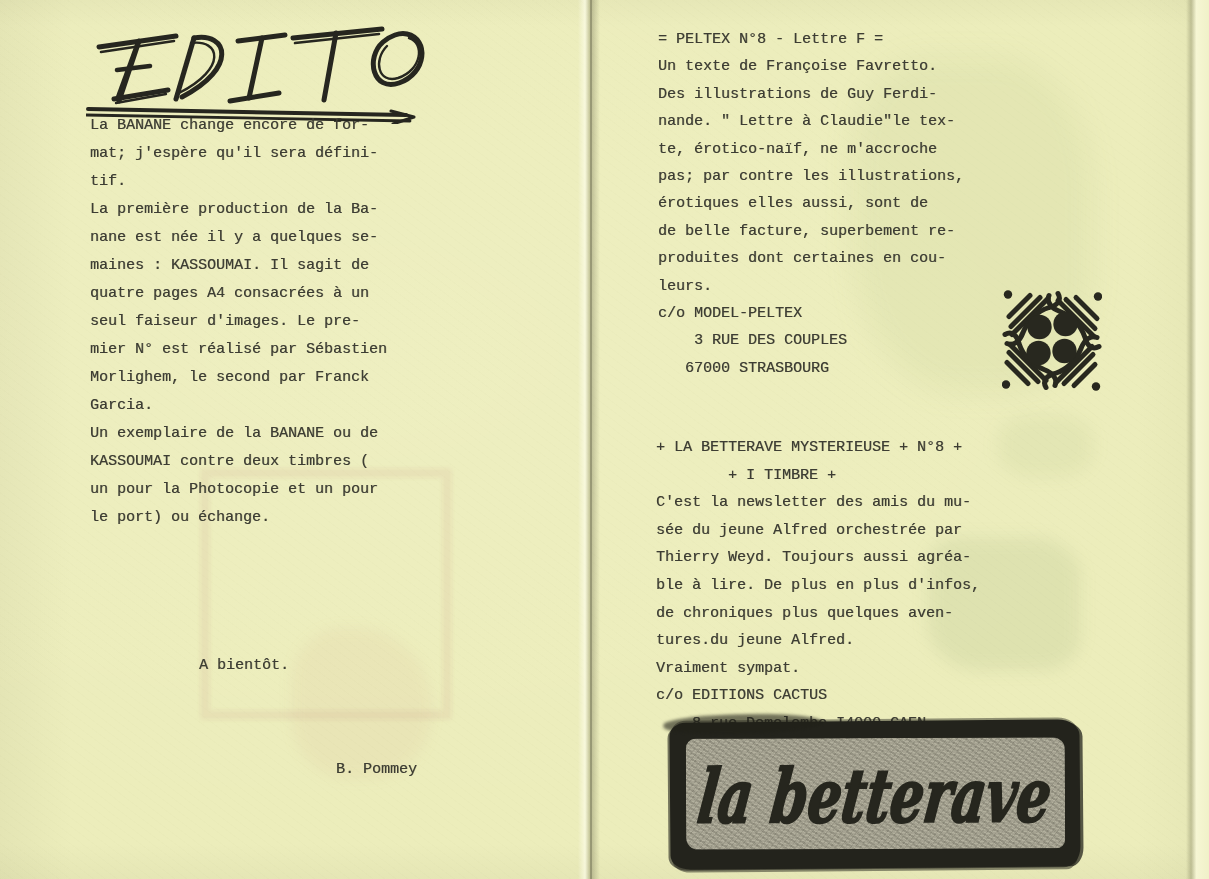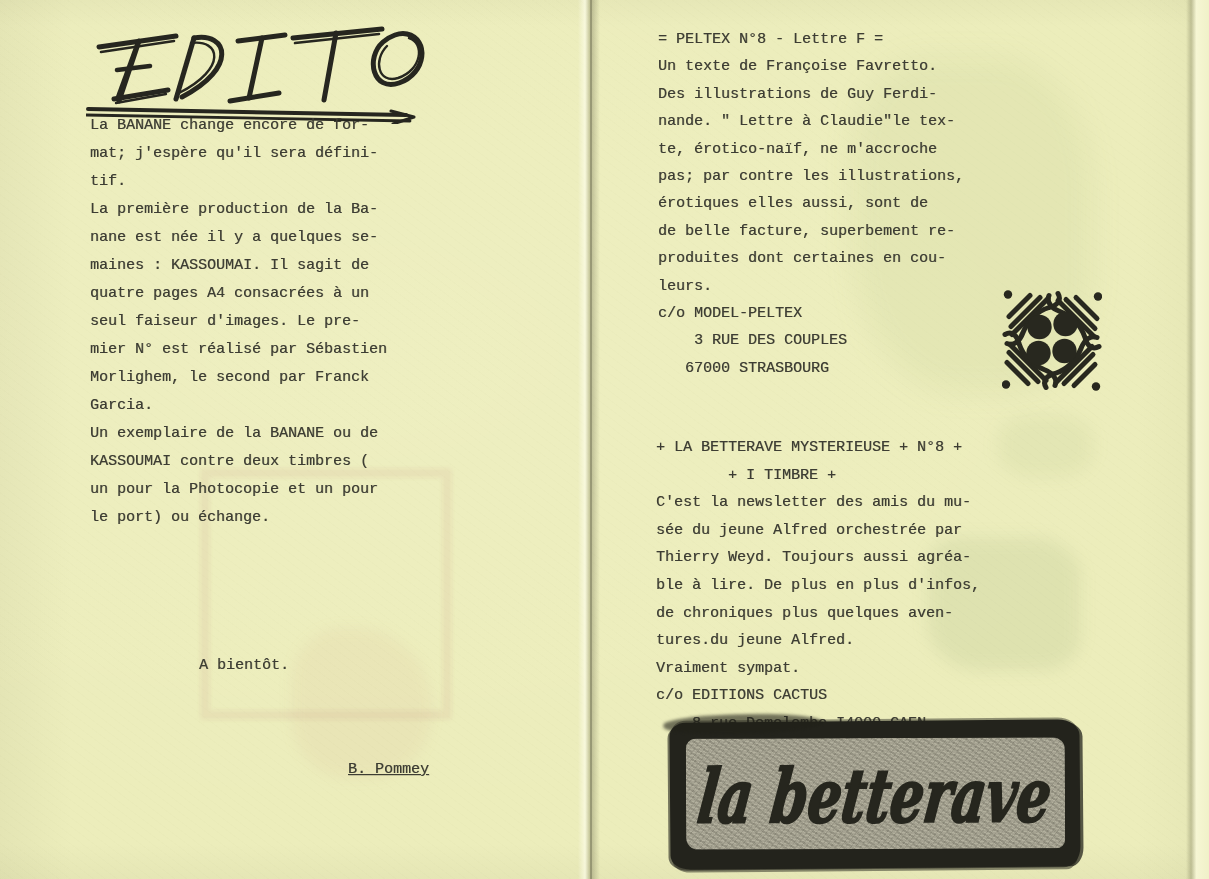--- a/index.html
+++ b/index.html
@@ -126,21 +126,21 @@
     <path d="M2 85 L320 91" stroke-width="4"></path>
     <path d="M0 91 L324 97" stroke-width="2.8"></path>
     <path d="M305 87 L328 93 L307 100" stroke-width="3"></path>
   </svg>
 
   <div class="tw" style="left:90px;top:112px;line-height:28px;"><div class="line">La BANANE change encore de for-</div><div class="line">mat; j'espère qu'il sera défini-</div><div class="line">tif.</div><div class="line">La première production de la Ba-</div><div class="line">nane est née il y a quelques se-</div><div class="line">maines : KASSOUMAI. Il sagit de</div><div class="line">quatre pages A4 consacrées à un</div><div class="line">seul faiseur d'images. Le pre-</div><div class="line">mier N° est réalisé par Sébastien</div><div class="line">Morlighem, le second par Franck</div><div class="line">Garcia.</div><div class="line">Un exemplaire de la BANANE ou de</div><div class="line">KASSOUMAI contre deux timbres (</div><div class="line">un pour la Photocopie et un pour</div><div class="line">le port) ou échange.</div></div>
 
 
   <div class="tw" style="left:199px;top:652px;">A bientôt.</div>
 
-  <div class="tw" style="left:348px;top:756px;text-decoration:underline;">B. Pommey</div>
+  <div class="tw" style="left:336px;top:756px;">B. Pommey</div>
 
   <div class="spine"></div>
   <div class="spine-line"></div>
 
   <div class="tw" style="left:658px;top:26px;line-height:27.4px;"><div class="line">= PELTEX N°8 - Lettre F =</div><div class="line">Un texte de Françoise Favretto.</div><div class="line">Des illustrations de Guy Ferdi-</div><div class="line">nande. " Lettre à Claudie"le tex-</div><div class="line">te, érotico-naïf, ne m'accroche</div><div class="line">pas; par contre les illustrations,</div><div class="line">érotiques elles aussi, sont de</div><div class="line">de belle facture, superbement re-</div><div class="line">produites dont certaines en cou-</div><div class="line">leurs.</div><div class="line">c/o MODEL-PELTEX</div><div class="line">    3 RUE DES COUPLES</div><div class="line">   67000 STRASBOURG</div></div>
 
   <div class="tw" style="left:656px;top:434px;line-height:27.6px;"><div class="line">+ LA BETTERAVE MYSTERIEUSE + N°8 +</div><div class="line">        + I TIMBRE +</div><div class="line">C'est la newsletter des amis du mu-</div><div class="line">sée du jeune Alfred orchestrée par</div><div class="line">Thierry Weyd. Toujours aussi agréa-</div><div class="line">ble à lire. De plus en plus d'infos,</div><div class="line">de chroniques plus quelques aven-</div><div class="line">tures.du jeune Alfred.</div><div class="line">Vraiment sympat.</div><div class="line">c/o EDITIONS CACTUS</div><div class="line">    8 rue Demolombe I4000 CAEN</div></div>
 
   <svg class="ornament-svg" viewBox="0 0 100 104">
     <defs>

